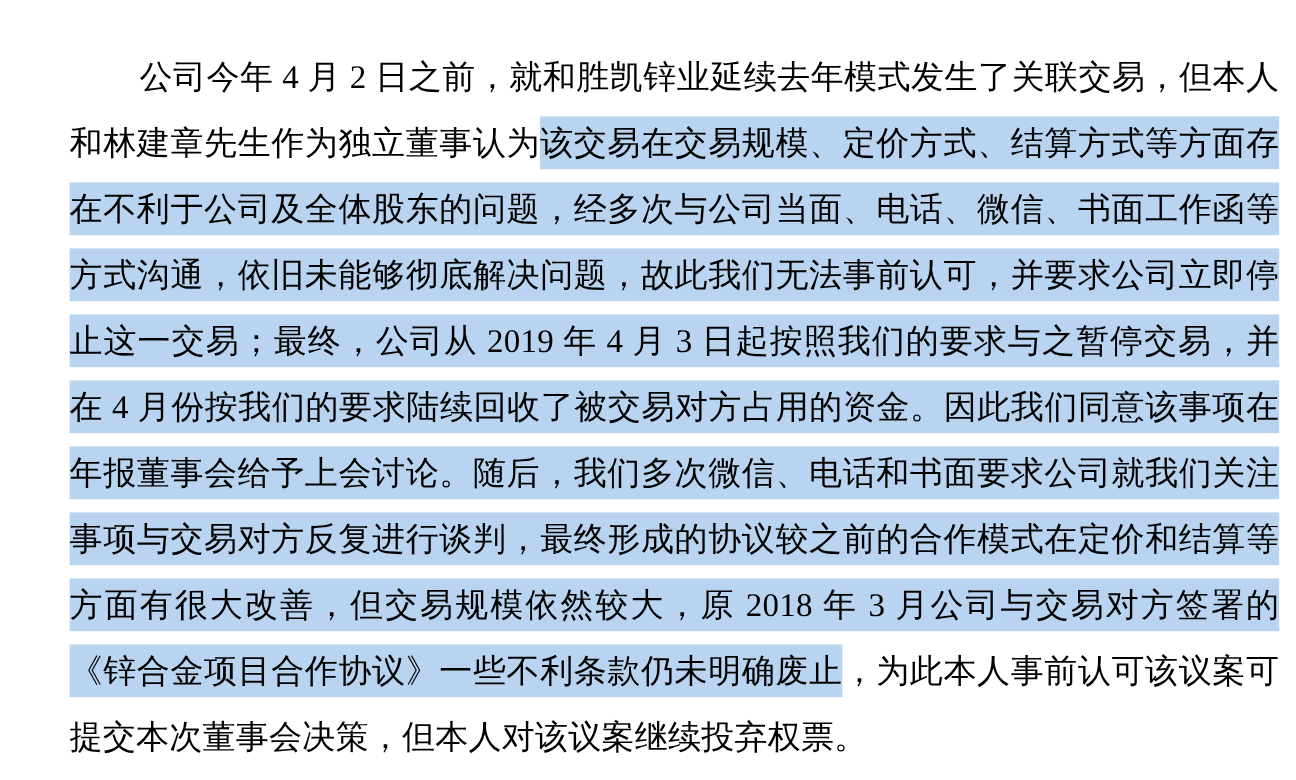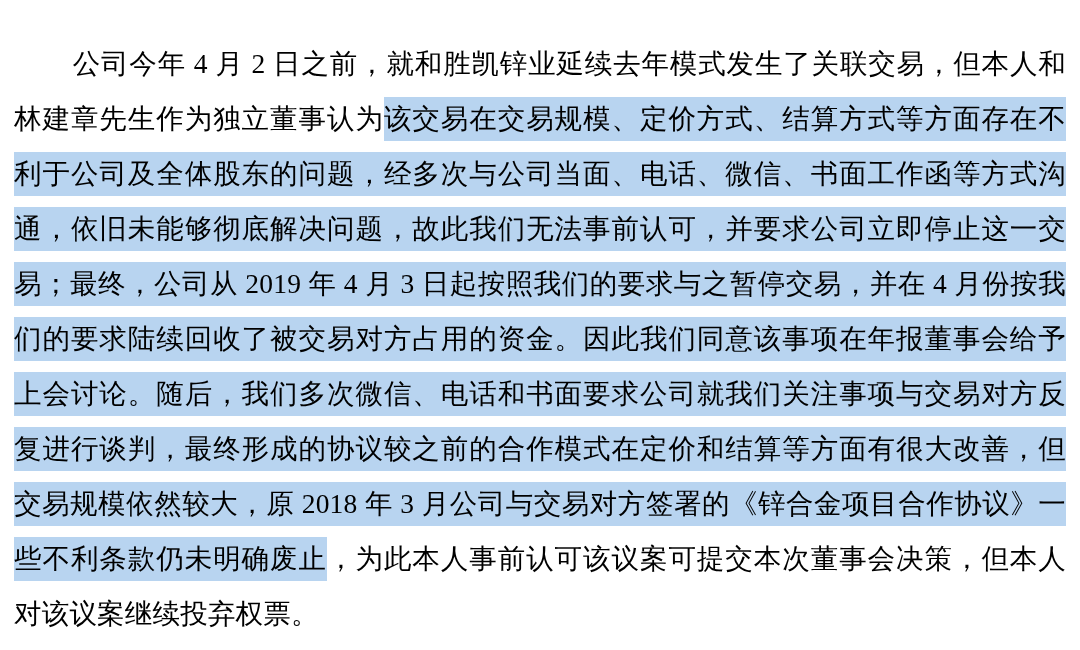--- a/index.html
+++ b/index.html
@@ -21,20 +21,21 @@
     background: #ffffff;
   }
   #paragraph {
     font-size: 27.5px;
     line-height: 55px;
     color: #000000;
     text-align: justify;
     text-justify: inter-ideograph;
     letter-spacing: 0.2px;
     word-break: break-all;
+    margin-left: 44px;
   }
   #paragraph .indent {
     display: inline-block;
     width: 58px;
   }
   .hl {
     background-color: #b8d4f0;
     box-decoration-break: clone;
     -webkit-box-decoration-break: clone;
     padding: 6px 0 7px 0;

